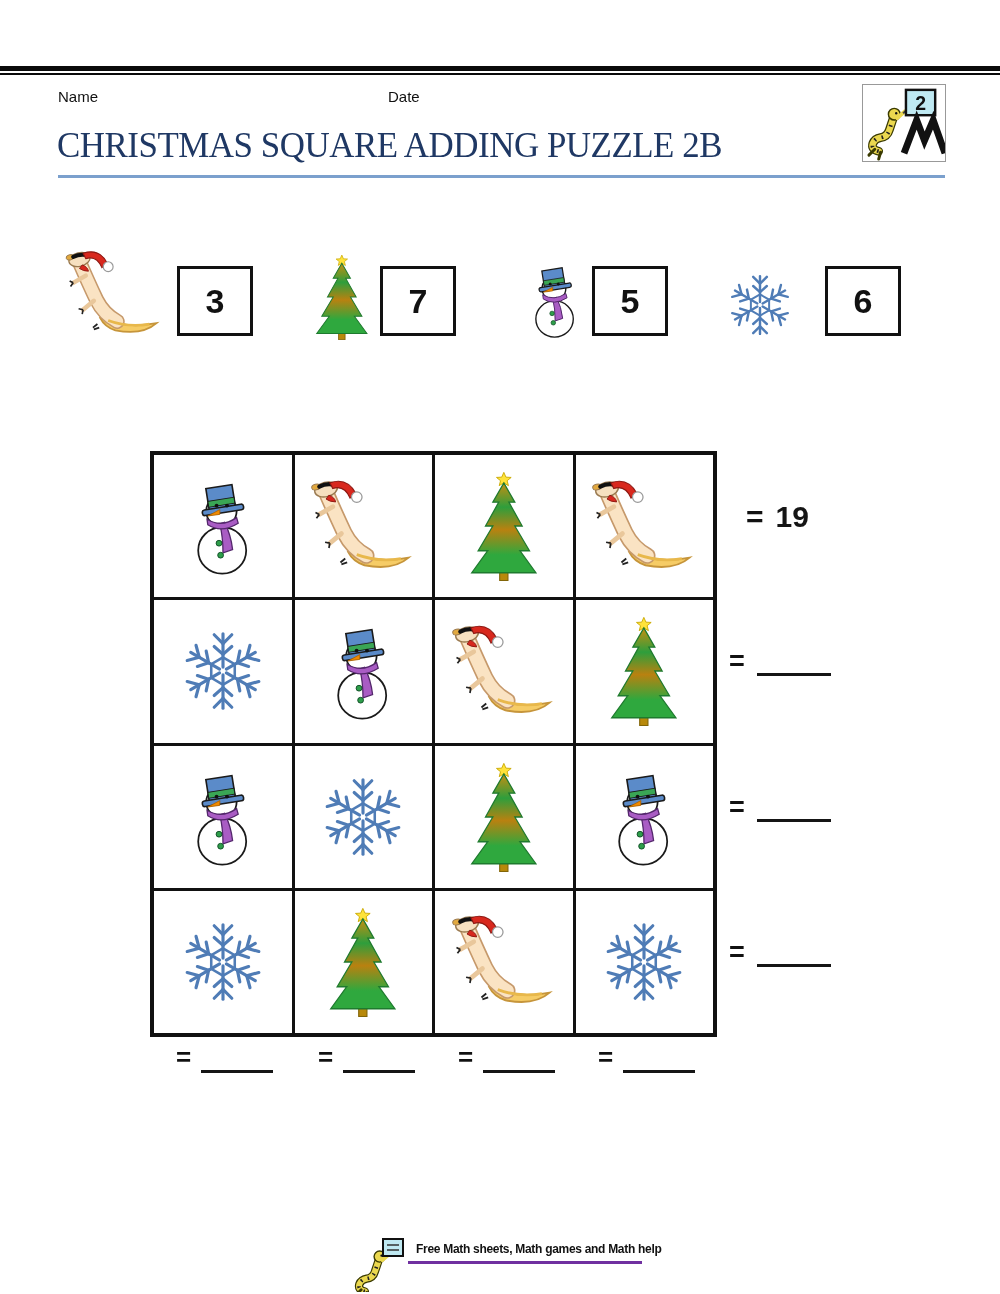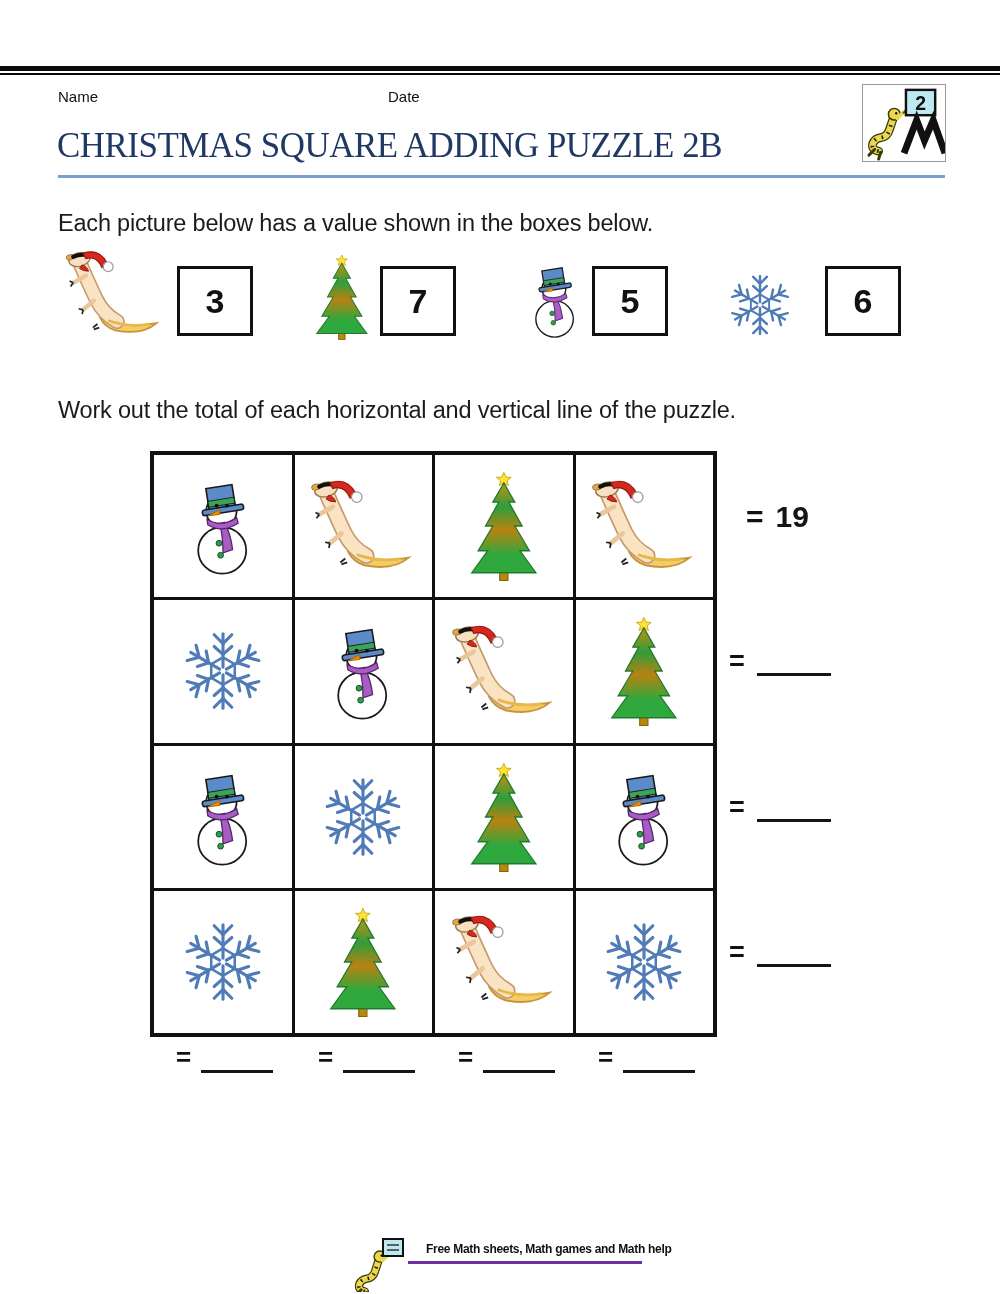--- a/index.html
+++ b/index.html
@@ -69,21 +69,21 @@
   .blank-line{display:inline-block;width:74px;height:0;border-bottom:3px solid #151515;transform:translateY(13px);}
   .row-total .blank-line{margin-left:12px;}
   .col-total{position:absolute;top:1014px;display:flex;align-items:center;}
   .ct-0{left:176px;} .ct-1{left:318px;} .ct-2{left:458px;} .ct-3{left:598px;}
   .col-total .eq{font-size:26px;}
   .col-total .blank-line{width:72px;margin-left:10px;transform:translateY(14px);}
 
   
   .footer{position:absolute;left:352px;top:1206px;width:310px;height:60px;}
   .f-logo{position:absolute;left:0;top:4px;width:54px;height:54px;}
-  .f-tag{position:absolute;left:74px;top:8px;font-size:12px;font-weight:700;letter-spacing:-0.3px;color:#111;white-space:nowrap;}
+  .f-tag{position:absolute;left:64px;top:8px;font-size:12px;font-weight:700;letter-spacing:-0.3px;color:#111;white-space:nowrap;}
   .f-rule{position:absolute;left:56px;top:27px;width:234px;height:3px;background:#7030A0;}
   .f-site{position:absolute;left:14px;top:28px;font-size:24px;font-weight:700;letter-spacing:0.5px;white-space:nowrap;}
   .f-site .m{color:#111;}
   .f-site .rest{color:#fff;-webkit-text-stroke:1.2px #1a1a1a;}
 
   .defs{position:absolute;width:0;height:0;overflow:hidden;}
 </style>
 </head>
 <body>
 
@@ -184,21 +184,20 @@
       <use href="#ic-logo-sal" transform="translate(2,12)"></use>
       <rect class="logo-board" x="44" y="5" width="30" height="26"></rect>
       <path class="logo-m" d="M42,70 L55,36 L63,57 L72,36 L84,70"></path>
       <text class="logo-num" x="59" y="26">2</text>
     </svg>
   </div>
 
   <h1 class="title">CHRISTMAS SQUARE ADDING PUZZLE 2B</h1>
   <div class="title-rule"></div>
 
-  <p class="instr instr1">Each picture below has a value shown in the boxes below.</p>
 
   <div class="key-icon ki-0">
       <svg class="pic pic-salamander" viewBox="0 0 125 105">
         <use href="#ic-salamander"></use>
       </svg>
     </div>
   <div class="key-box kb-0">
       <span>3</span>
     </div>
   <div class="key-icon ki-1">
@@ -219,21 +218,20 @@
     </div>
   <div class="key-icon ki-3">
       <svg class="pic pic-snowflake" viewBox="0 0 100 100">
         <use href="#ic-snowflake"></use>
       </svg>
     </div>
   <div class="key-box kb-3">
       <span>6</span>
     </div>
 
-  <p class="instr instr2">Work out the total of each horizontal and vertical line of the puzzle.</p>
 
   <div class="grid">
     <div class="cell">
         <svg class="pic pic-snowman" viewBox="0 0 100 125">
           <use href="#ic-snowman"></use>
         </svg>
       </div>
     <div class="cell">
         <svg class="pic pic-salamander" viewBox="0 0 125 105">
           <use href="#ic-salamander"></use>

